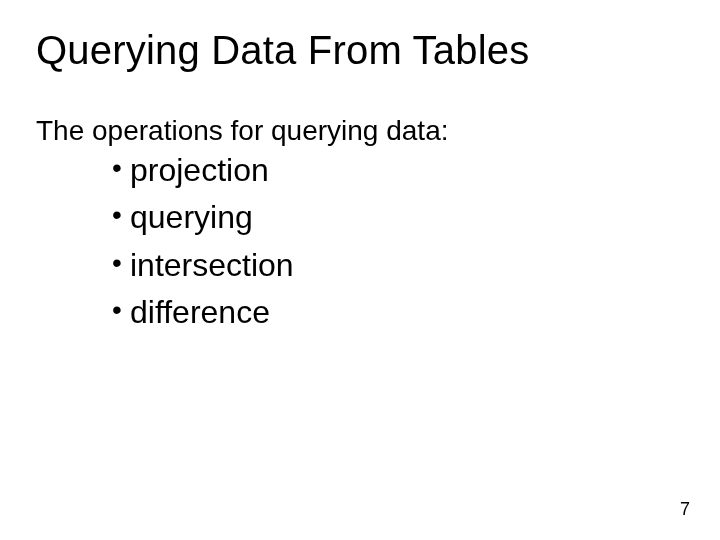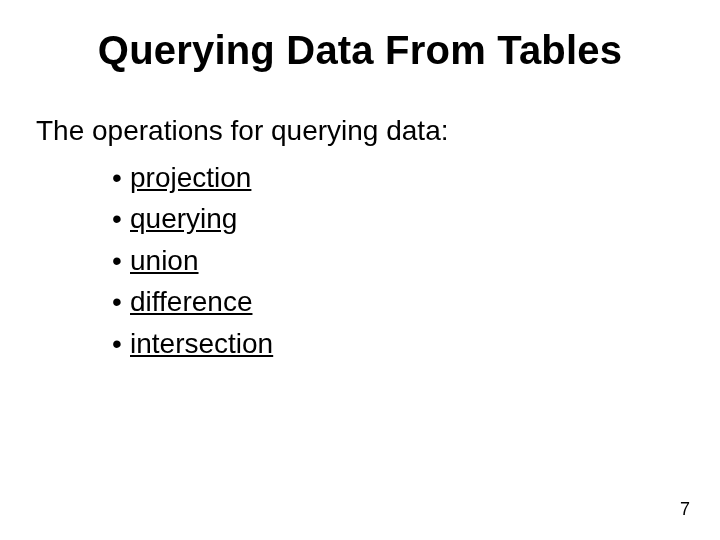--- a/index.html
+++ b/index.html
@@ -17,42 +17,40 @@
       overflow: hidden;
     }
     .slide {
       width: 100%;
       height: 100%;
       padding: 28px 36px 20px 36px;
       position: relative;
     }
     .title {
       font-size: 40px;
-      font-weight: 700;
-      text-align: center;
+      font-weight: 400;
+      text-align: left;
       margin-bottom: 42px;
       letter-spacing: 0.2px;
     }
     .intro {
       font-size: 28px;
       font-weight: 400;
-      margin-bottom: 10px;
       margin-left: 0;
     }
     .bullets {
       list-style: none;
       margin-left: 76px;
     }
     .bullets li {
-      font-size: 28px;
+      font-size: 32px;
       font-weight: 400;
       line-height: 1.48;
       position: relative;
       padding-left: 18px;
-      text-decoration: underline;
     }
     .bullets li::before {
       content: "•";
       position: absolute;
       left: 0;
       top: 0;
       font-size: 28px;
     }
     .page-number {
       position: absolute;
@@ -64,18 +62,17 @@
   </style>
 </head>
 <body>
 
 <div class="slide">
   <h1 class="title">Querying Data From Tables</h1>
   <p class="intro">The operations for querying data:</p>
   <ul class="bullets">
     <li>projection</li>
     <li>querying</li>
-    <li>union</li>
+    <li>intersection</li>
     <li>difference</li>
-    <li>intersection</li>
   </ul>
   <div class="page-number">7</div>
 </div>
 
 </body></html>

